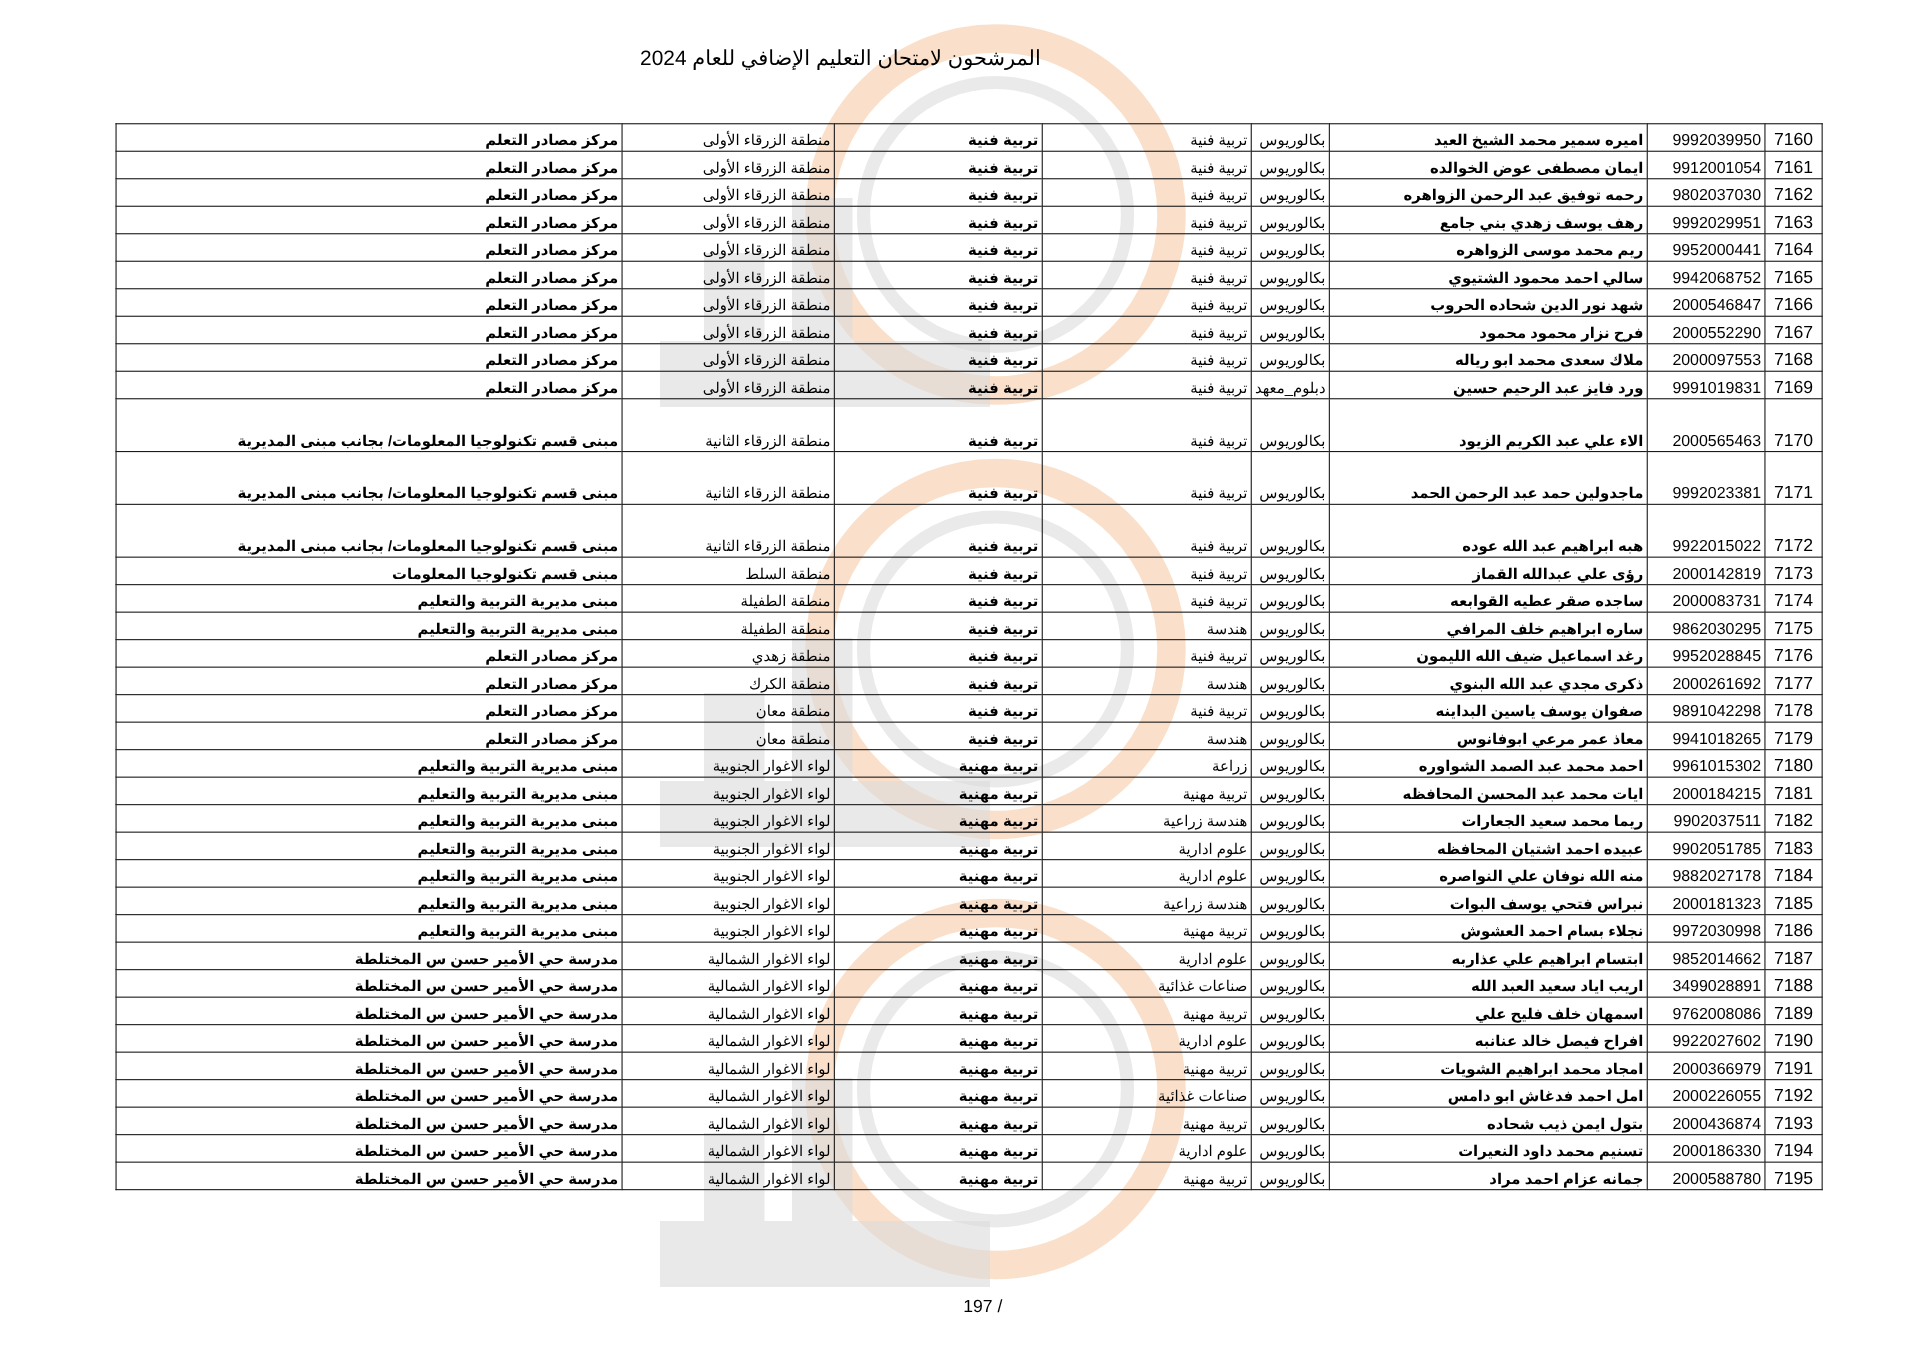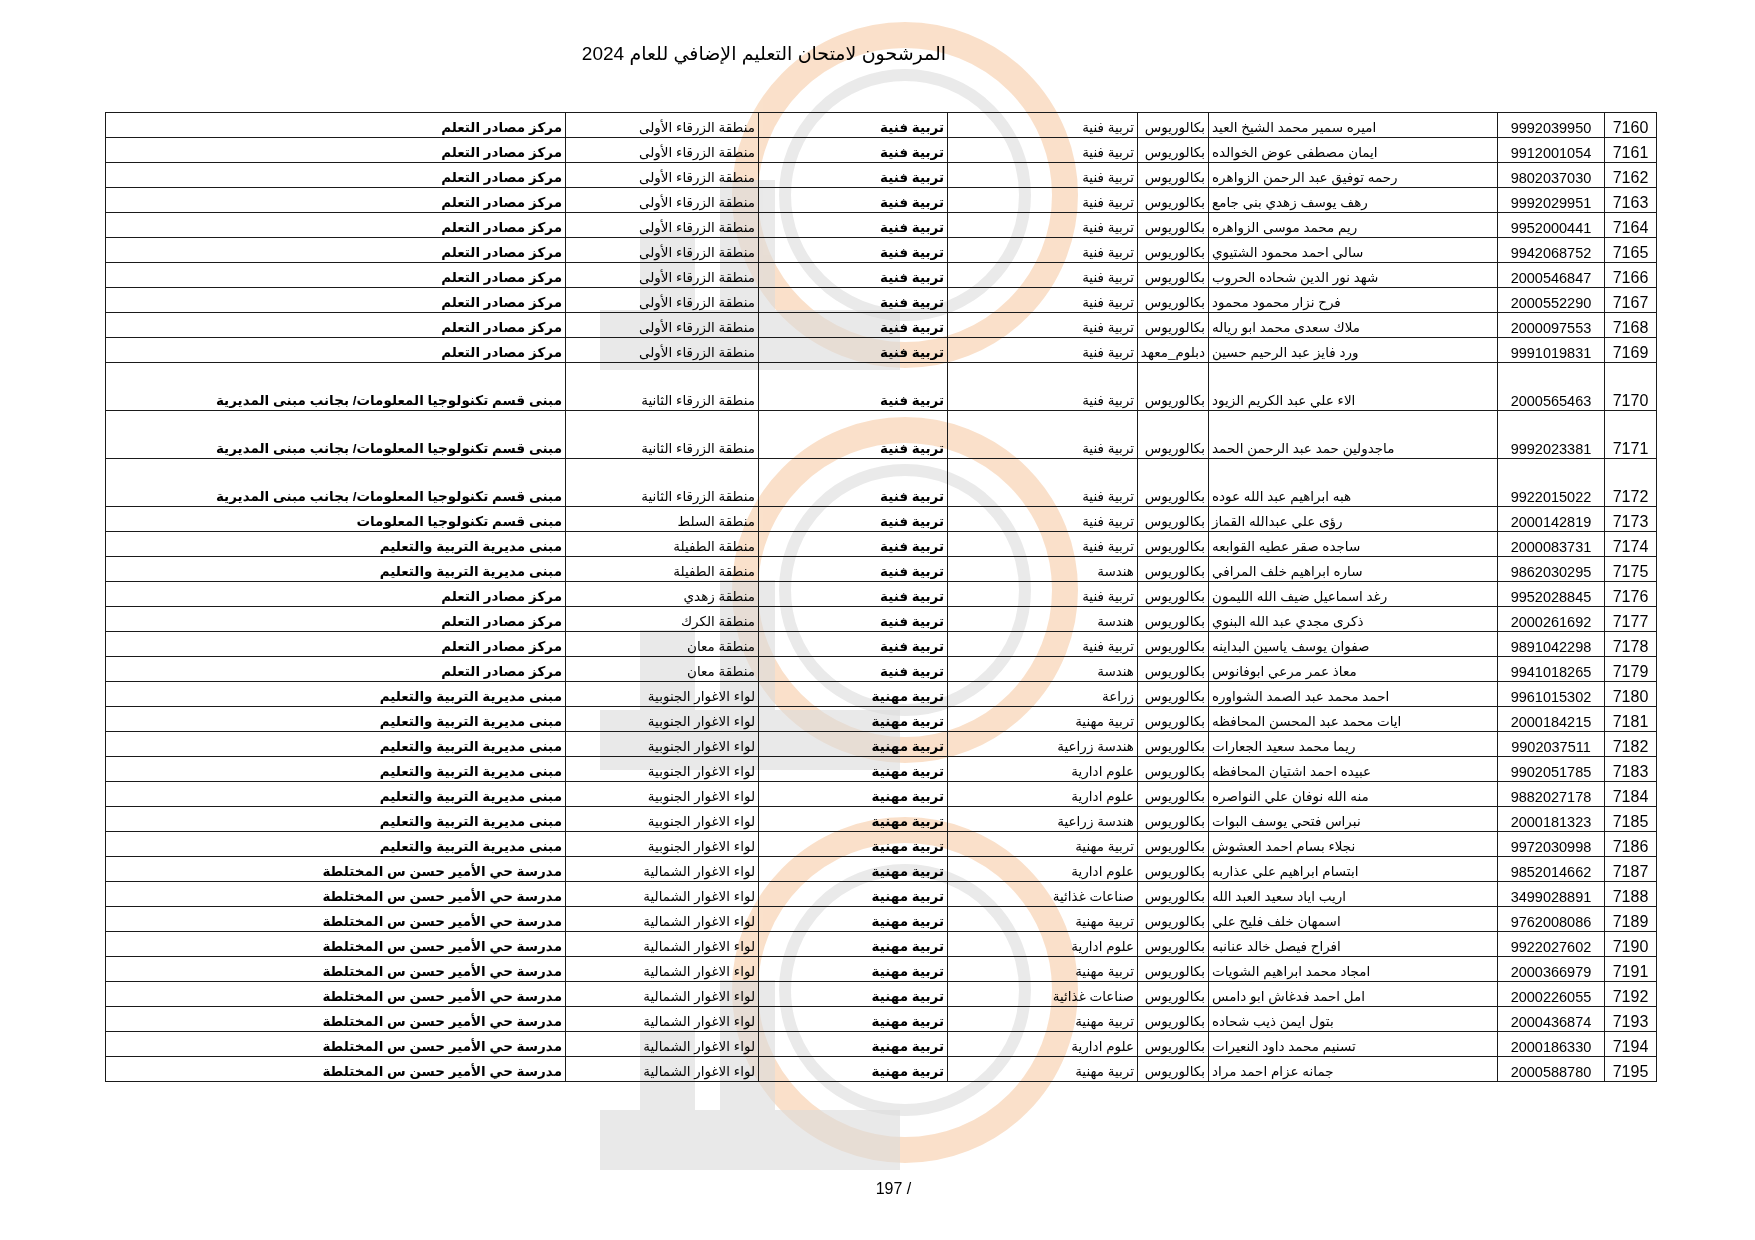--- a/index.html
+++ b/index.html
@@ -9,22 +9,22 @@
   .page-title { position: absolute; top: 42px; left: 0; width: 1528px; text-align: center;
                 font-size: 19px; direction: rtl; z-index: 2; }
   table.roster { position: absolute; left: 105px; top: 112px; width: 1552px;
                  border-collapse: collapse; direction: rtl; z-index: 2;
                  font-size: 13.5px; table-layout: fixed; }
   table.roster td { border: 1.3px solid #1a1a1a; padding: 0 3px; height: 24px;
                     line-height: 18px; vertical-align: bottom; white-space: nowrap; overflow: hidden;
                     background: transparent; }
   table.roster tr.tall td { height: 47px; }
   td.c-num { width: 45px; text-align: center; font-size: 16px; }
-  td.c-id { width: 100px; text-align: center; font-size: 14.5px; }
-  td.c-name { width: 282px; text-align: left; }
+  td.c-id { width: 100px; font-size: 14.5px; }
+  td.c-name { width: 282px; text-align: right; font-weight: bold; }
   td.c-degree { width: 64px; text-align: right; }
   td.c-spec { width: 183px; text-align: right; }
   td.c-branch { width: 182px; text-align: right; font-weight: bold; }
   td.c-dir { width: 186px; text-align: right; }
   td.c-center { text-align: right; white-space: normal !important; font-weight: bold; }
   .page-number { position: absolute; top: 1180px; left: 16px; width: 1755px; text-align: center;
                  font-size: 16px; z-index: 2; }
 </style>
 </head>
 <body>

